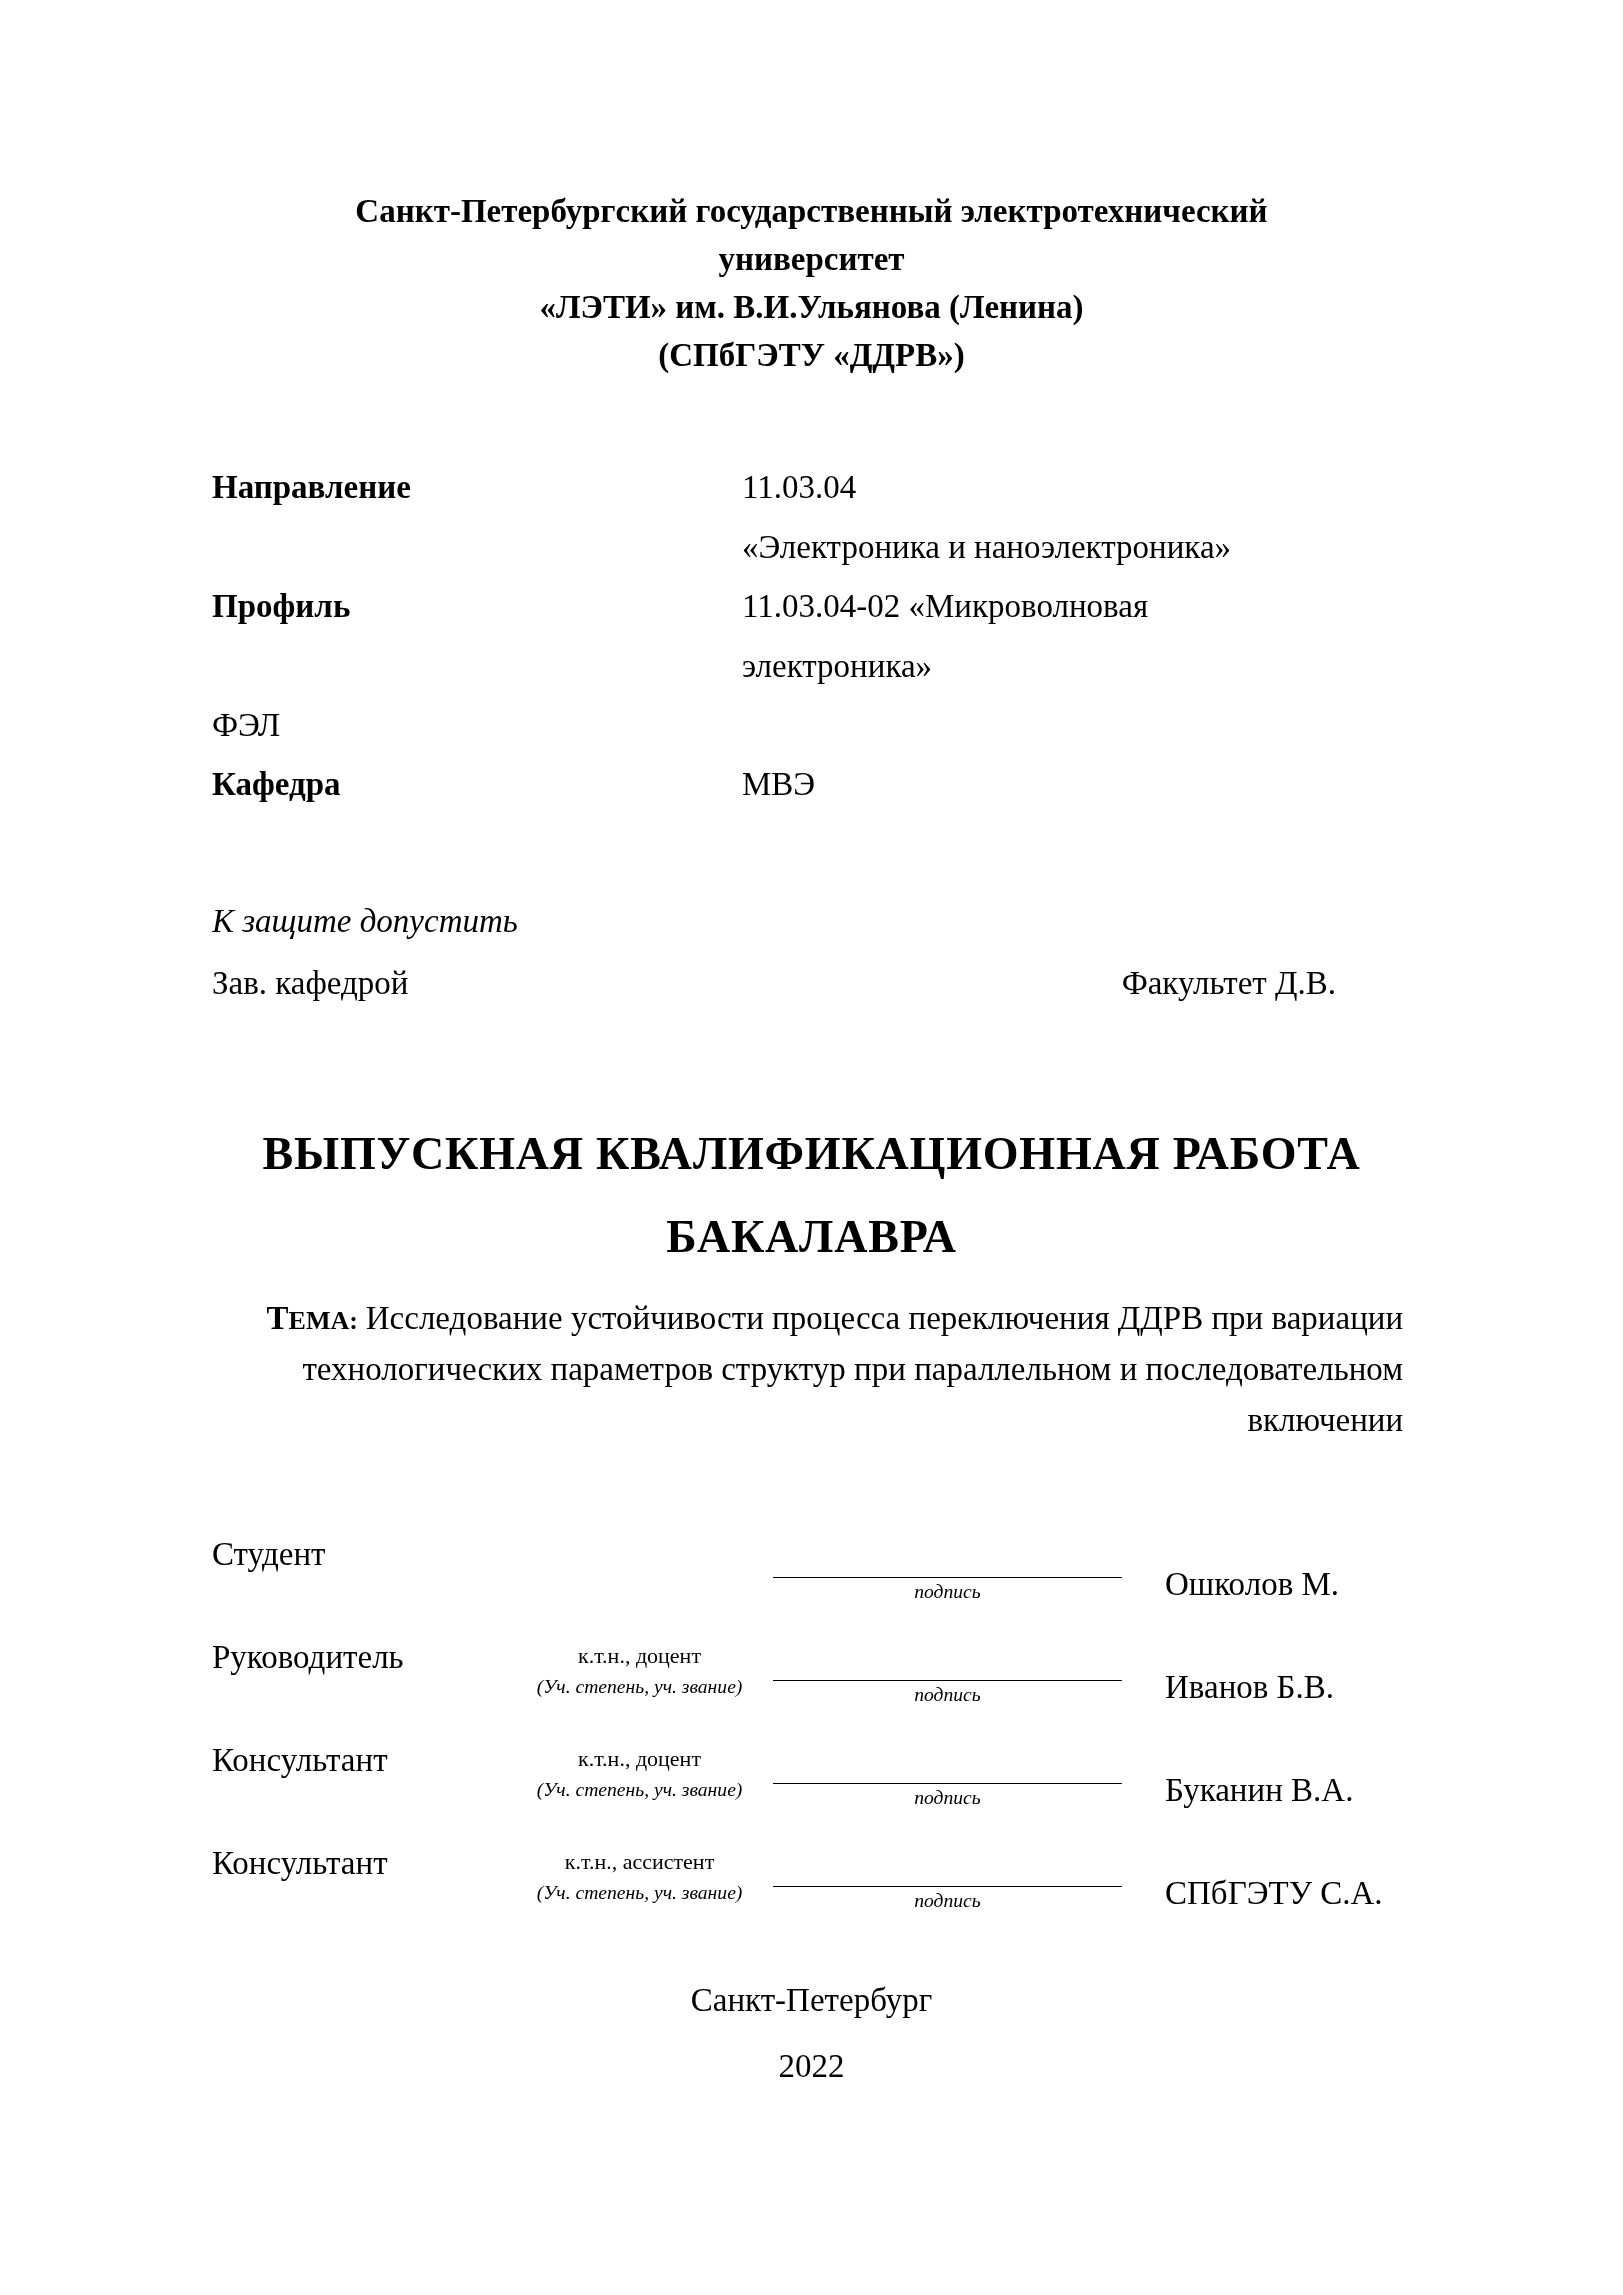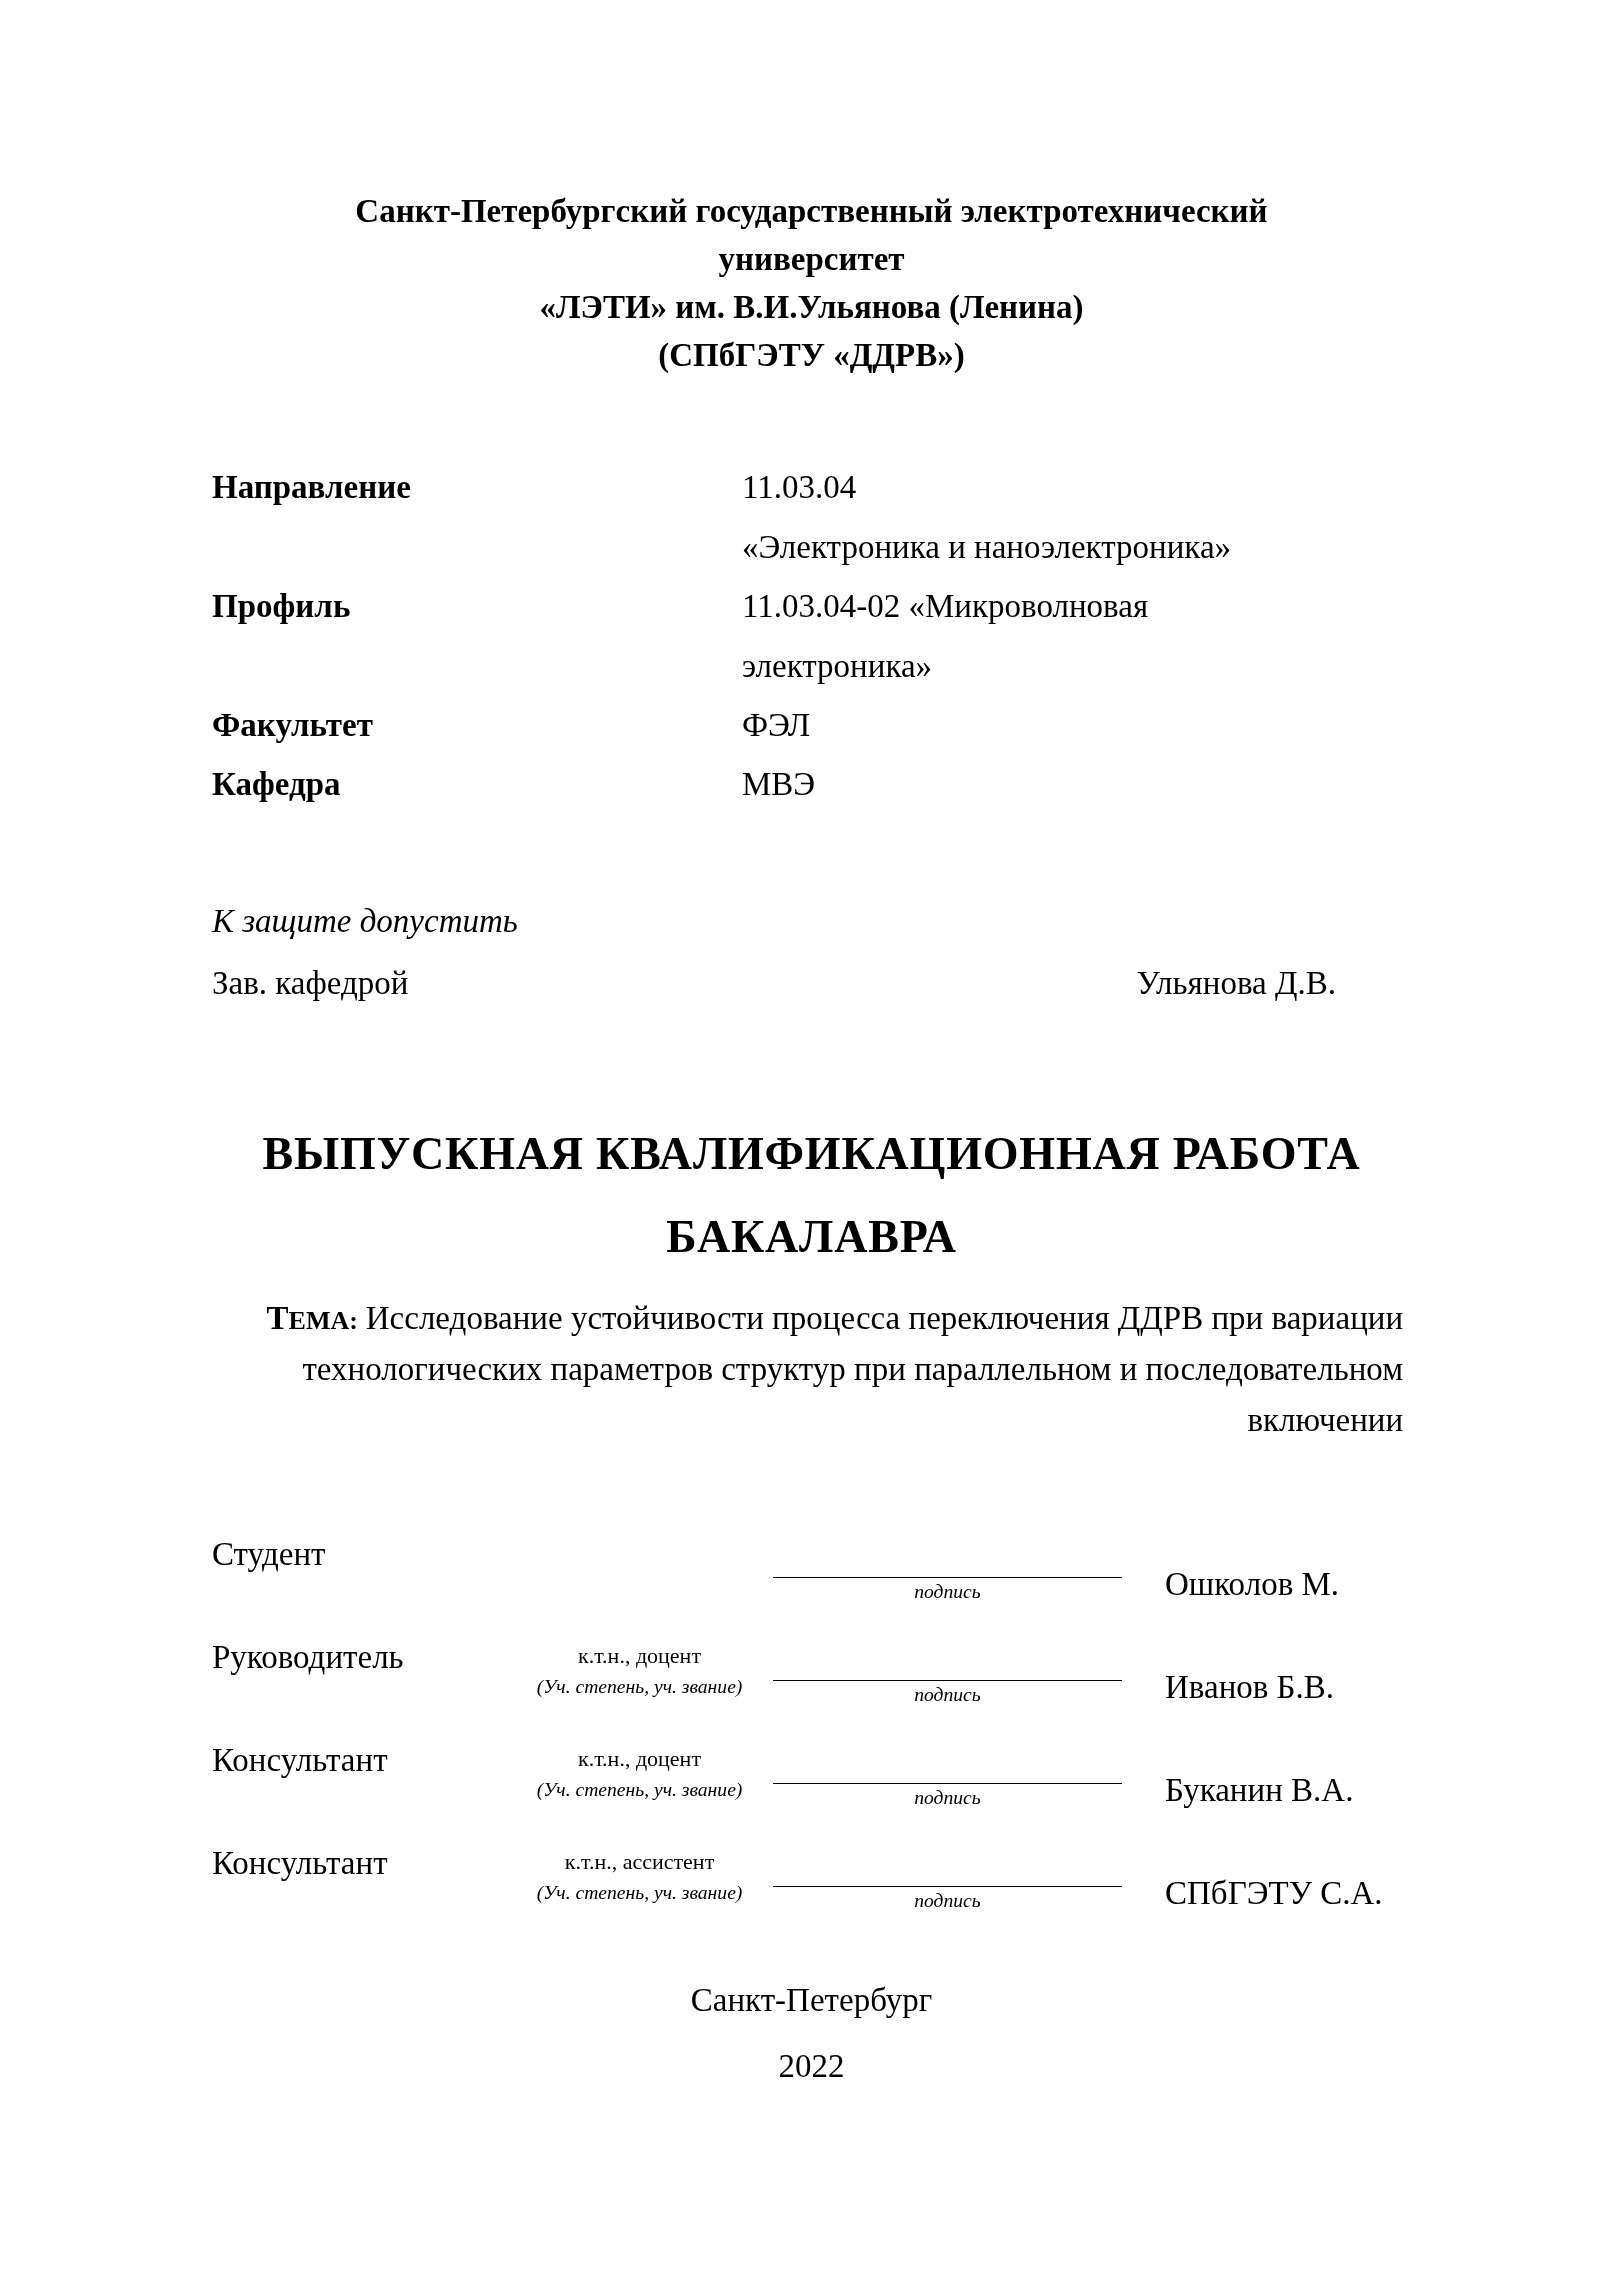--- a/index.html
+++ b/index.html
@@ -141,34 +141,33 @@
       </div>
     </div>
     <div class="prog-row">
       <div class="prog-label">Профиль</div>
       <div class="prog-value">
         <div>11.03.04-02 «Микроволновая</div>
         <div>электроника»</div>
       </div>
     </div>
     <div class="prog-row">
-      <div class="prog-label">Факультет</div>
       <div class="prog-value">ФЭЛ</div>
     </div>
     <div class="prog-row">
       <div class="prog-label">Кафедра</div>
       <div class="prog-value">МВЭ</div>
     </div>
   </div>
 
   <div class="approval">
     <div class="admit">К защите допустить</div>
     <div class="approval-row">
       <span>Зав. кафедрой</span>
-      <span>Ульянова Д.В.</span>
+      <span>Факультет Д.В.</span>
     </div>
   </div>
 
   <div class="main-title">
     <div>ВЫПУСКНАЯ КВАЛИФИКАЦИОННАЯ РАБОТА</div>
     <div>БАКАЛАВРА</div>
   </div>
 
   <div class="theme">
     <span class="theme-label"><span>Т</span><span class="theme-label-small">ЕМА:</span></span><span>Исследование устойчивости процесса переключения ДДРВ при вариации технологических параметров структур при параллельном и последовательном включении</span>

